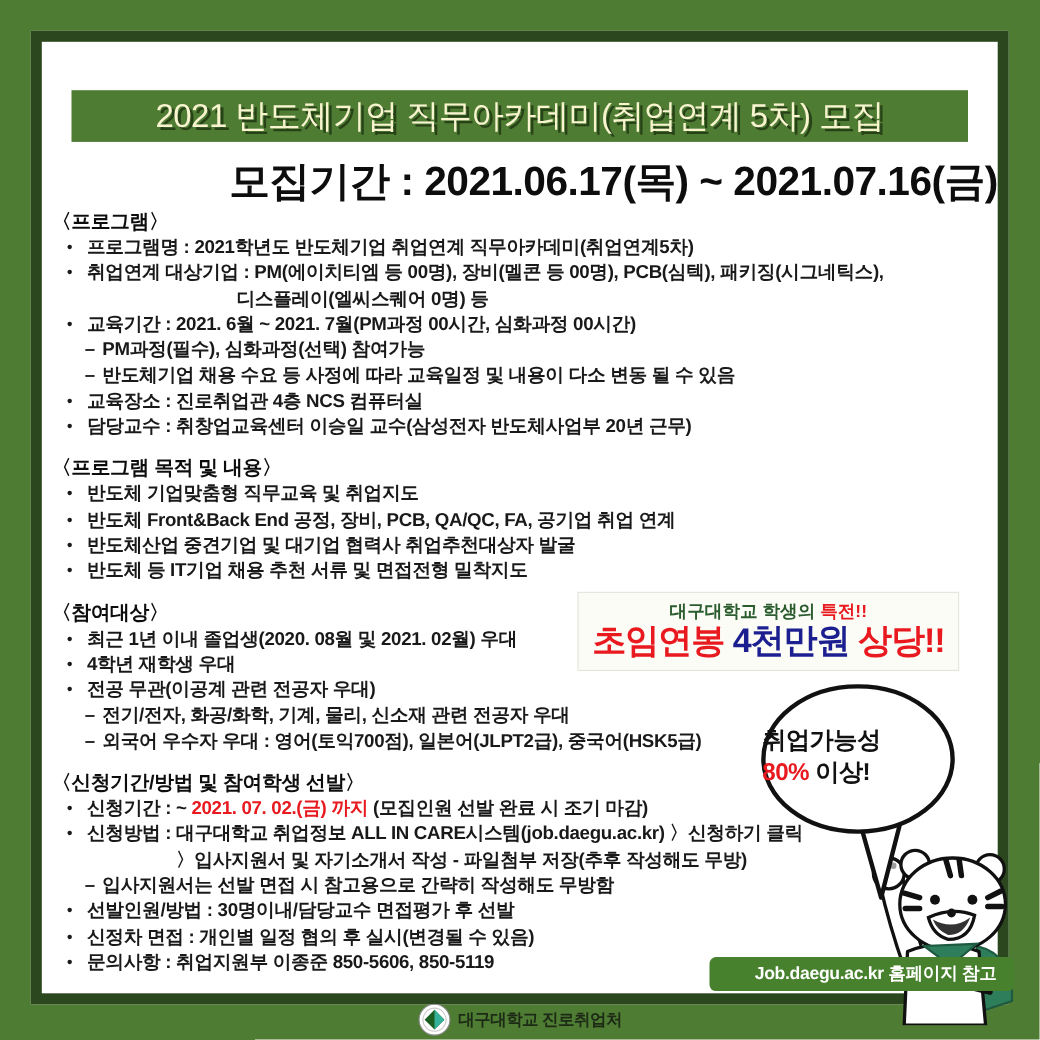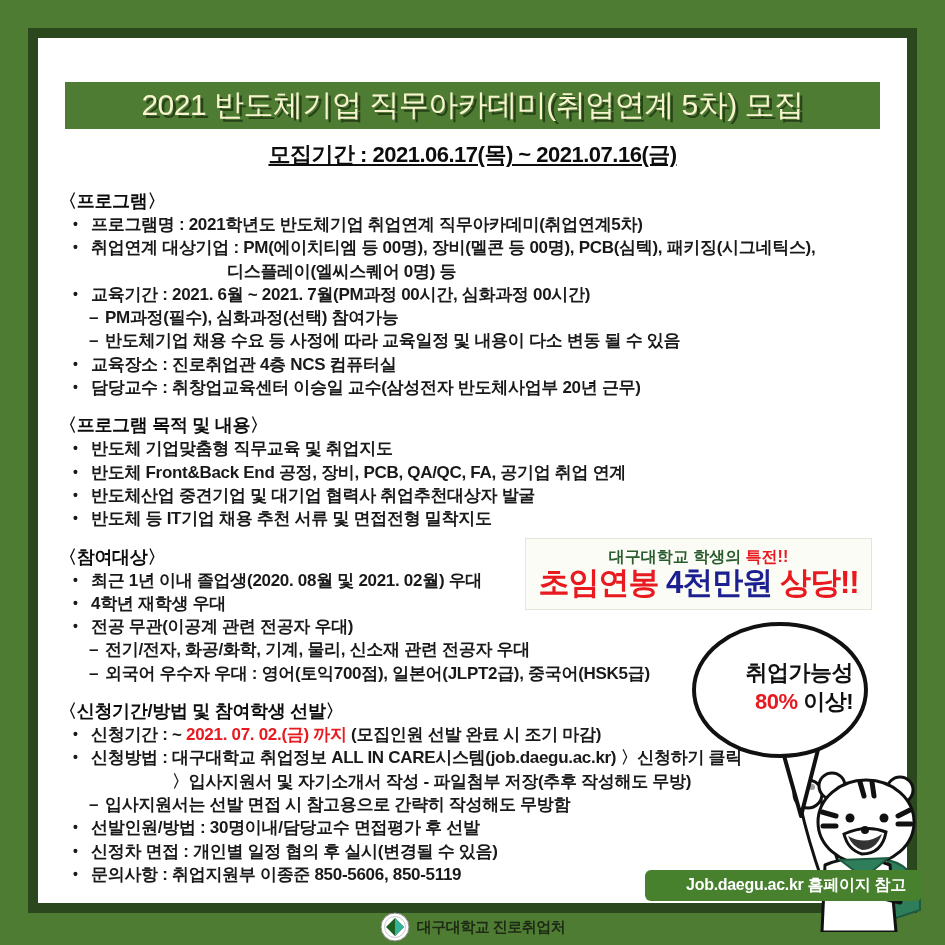--- a/index.html
+++ b/index.html
@@ -16,48 +16,48 @@
   .title-banner{
     position:absolute;left:27px;top:44px;width:815px;height:47px;
     background:var(--page-green,#4e7c33);
     display:flex;align-items:center;justify-content:center;
   }
   .title-banner .title-text{
     color:var(--cream,#f8f4cf);font-size:30px;font-weight:400;letter-spacing:-.5px;
     text-shadow:3px 3px 0 rgba(34,56,20,.85);white-space:nowrap;
   }
   .recruit-period{
-    position:absolute;left:0;top:102px;width:100%;text-align:center;
-    font-size:22px;font-weight:900;color:#0d0d0d;letter-spacing:-.5px;text-decoration:underline;
+    position:absolute;left:0;top:102px;width:100%;text-align:right;
+    font-size:37px;font-weight:900;color:#0d0d0d;letter-spacing:-.5px;
   }
   .content{
     position:absolute;left:9px;top:152px;width:830px;
     font-size:17px;font-weight:600;color:#191919;letter-spacing:-.3px;
   }
-  .section{margin-bottom:15px;margin-left:12px;}
+  .section{margin-bottom:15px;}
   .sec-heading{font-size:18px;font-weight:900;color:#0d0d0d;line-height:23px;}
   .line{position:relative;line-height:23.3px;white-space:nowrap;}
   .line.bullet{padding-left:32px;}
   .line.bullet .marker{position:absolute;left:14px;top:0;font-size:14px;}
   .line.dash{padding-left:46px;}
   .line.dash .marker{position:absolute;left:30px;top:0;}
   .c-red{color:var(--accent-red,#e8191f);}
   .c-blue{color:var(--accent-blue,#1c1f8f);text-align:right;}
   .c-green{color:var(--accent-dkgreen,#2a5c2e);}
   .promo-banner{
     position:absolute;left:487px;top:500px;width:345px;height:70px;
     background:#fcfcf7;border:1px solid #e4e4da;
     display:flex;flex-direction:column;align-items:center;justify-content:center;
     z-index:3;
   }
   .promo-line1{font-size:16px;font-weight:900;line-height:18px;white-space:nowrap;}
   .promo-line2{font-size:31px;font-weight:900;line-height:34px;letter-spacing:-1px;white-space:nowrap;}
   .speech-bubble{position:absolute;left:645px;top:582px;width:200px;height:205px;z-index:2;}
   .bubble-text{
-    position:absolute;left:10px;top:38px;width:160px;text-align:right;
+    position:absolute;left:10px;top:38px;width:160px;text-align:left;
     font-size:22px;font-weight:900;color:#111;line-height:29px;letter-spacing:-.5px;
   }
   .mascot{position:absolute;left:732px;top:722px;width:172px;height:172px;z-index:1;}
   .site-badge{
     position:absolute;left:607px;top:832px;width:252px;height:31px;
     background:var(--badge-green,#47812d);border-radius:6px;
     display:flex;align-items:center;justify-content:center;z-index:4;
     color:#fff;font-size:16px;font-weight:800;letter-spacing:-.3px;white-space:nowrap;padding-left:25px;
   }
   .footer{

